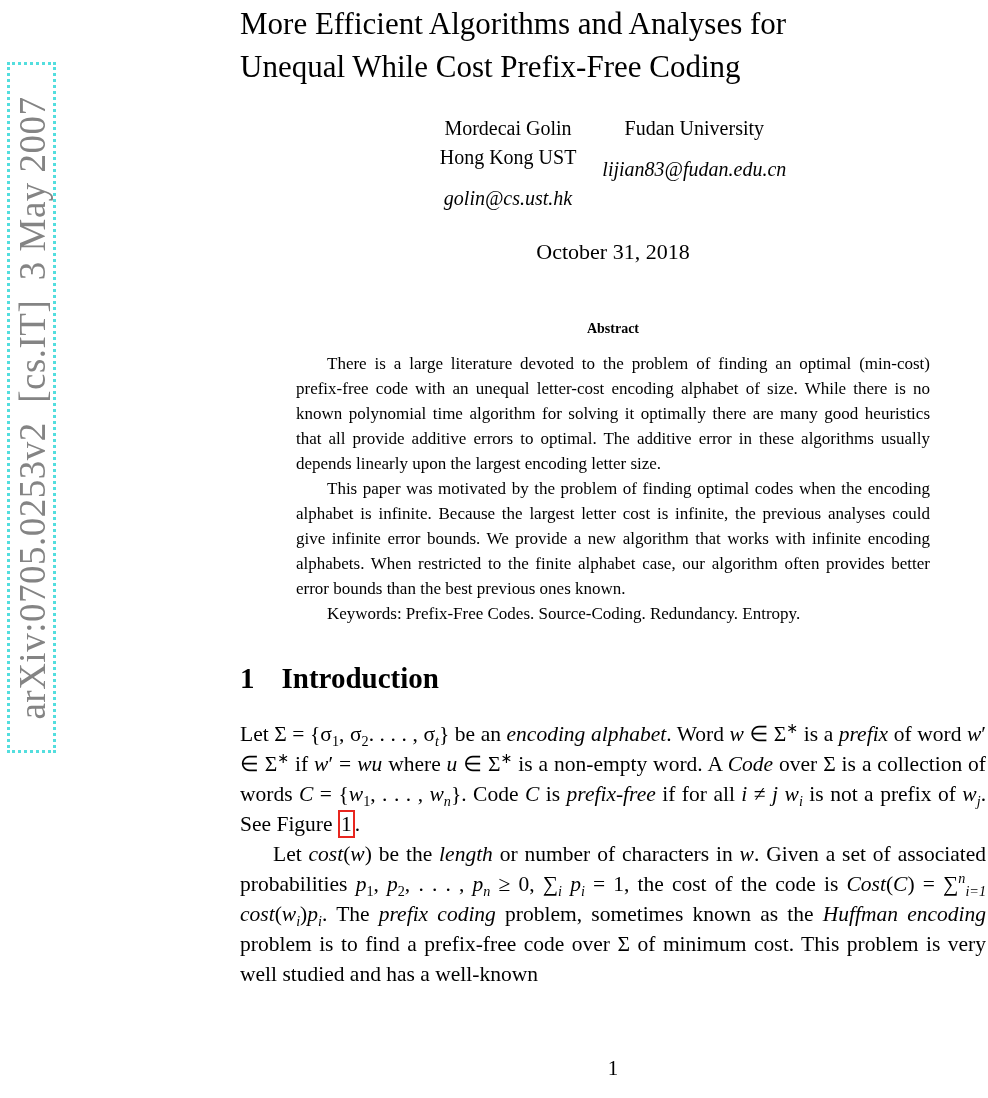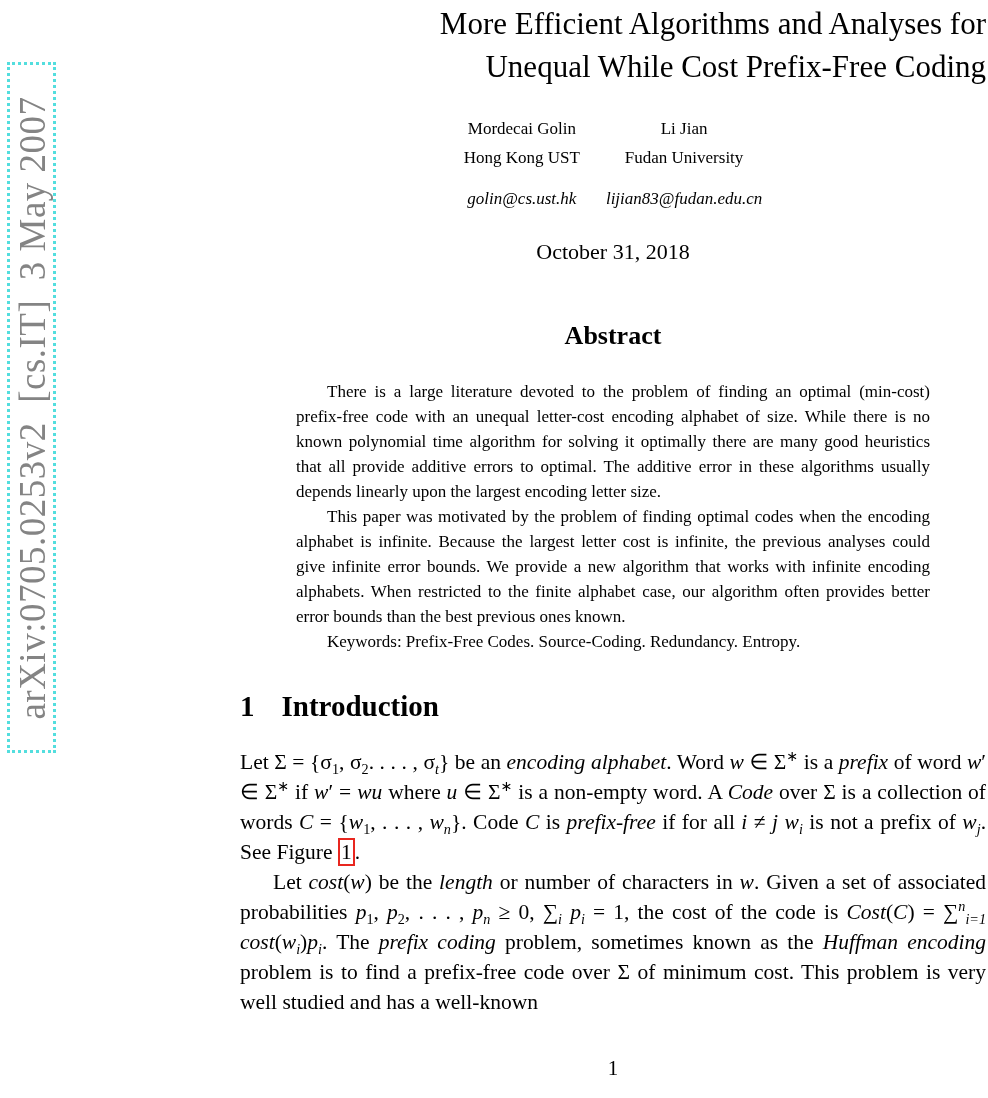--- a/index.html
+++ b/index.html
@@ -41,54 +41,54 @@
 
   
   .content {
     position: absolute;
     left: 240px;
     top: 0;
     width: 746px;
   }
 
   .title {
-    text-align: right;
+    text-align: left;
     font-size: 31px;
     line-height: 43px;
     font-weight: normal;
     margin: 2px 0 0 0;
   }
 
   .authors {
     display: flex;
     justify-content: center;
     gap: 26px;
     margin-top: 26px;
-    font-size: 17px;
+    font-size: 20px;
     line-height: 29px;
   }
   .author { text-align: center; }
   .author-email { font-style: italic; margin-top: 12px; }
 
   .date {
     text-align: center;
     font-size: 22px;
     margin-top: 26px;
     line-height: 26px;
   }
 
   .abstract {
     width: 634px;
     margin: 56px auto 0 auto;
   }
   .abstract-heading {
     text-align: center;
     font-weight: bold;
-    font-size: 26px;
-    margin: 0 0 28px 0;
+    font-size: 14px;
+    margin: 0 0 14px 0;
   }
   .abstract p {
     font-size: 17px;
     line-height: 25px;
     text-align: justify;
     text-indent: 31px;
     margin: 0;
   }
 
   .section-heading {
@@ -146,21 +146,20 @@
       <span>Unequal While Cost Prefix-Free Coding</span>
     </h1>
 
     <div class="authors">
       <div class="author">
         <div>Mordecai Golin</div>
         <div>Hong Kong UST</div>
         <div class="author-email">golin@cs.ust.hk</div>
       </div>
       <div class="author">
-        <div>Li Jian</div>
         <div>Fudan University</div>
         <div class="author-email">lijian83@fudan.edu.cn</div>
       </div>
     </div>
 
     <div class="date">October 31, 2018</div>
 
     <div class="abstract">
       <div class="abstract-heading">Abstract</div>
       <p>There is a large literature devoted to the problem of finding an optimal (min-cost) prefix-free code with an unequal letter-cost encoding alphabet of size. While there is no known polynomial time algorithm for solving it optimally there are many good heuristics that all provide additive errors to optimal. The additive error in these algorithms usually depends linearly upon the largest encoding letter size.</p>

